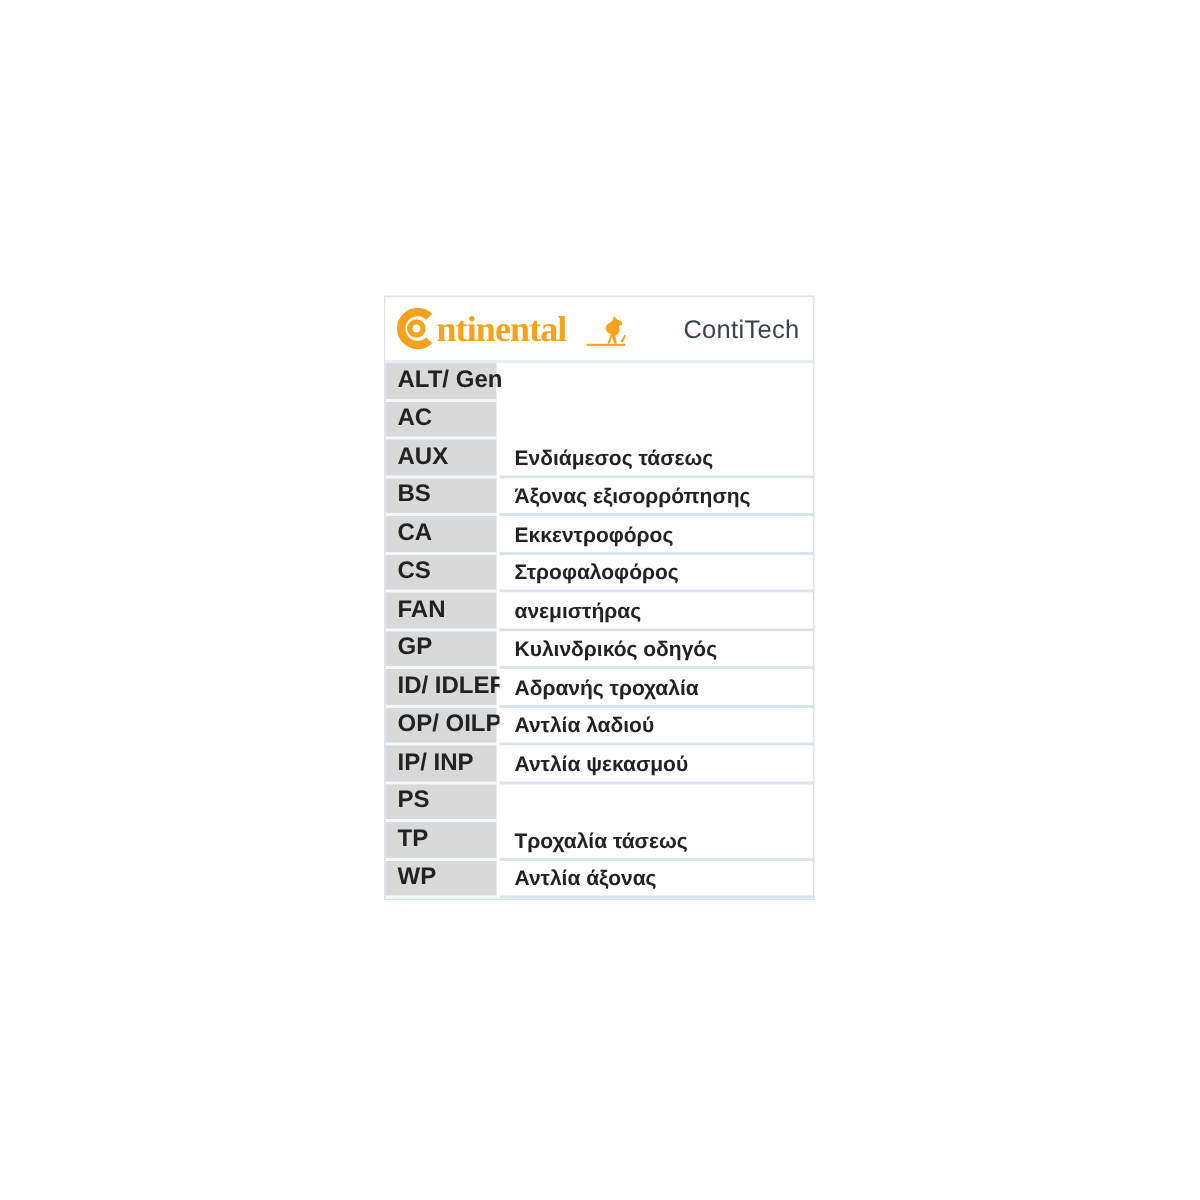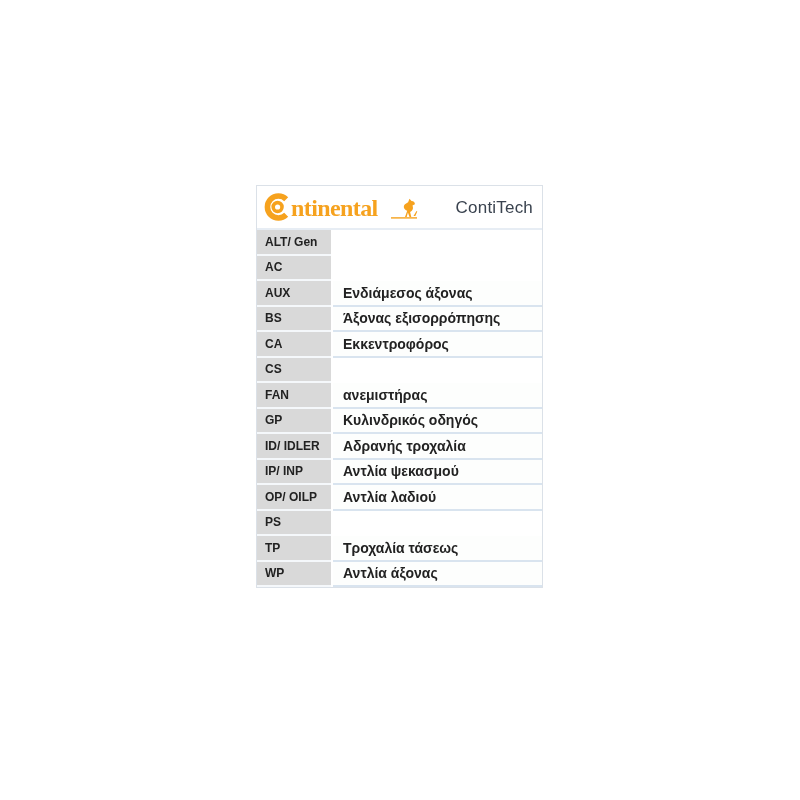--- a/index.html
+++ b/index.html
@@ -6,21 +6,21 @@
     margin: 0;
     padding: 0;
     width: 800px;
     height: 800px;
     background: #ffffff;
     font-family: "Liberation Sans", sans-serif;
   }
   .sheet {
     position: absolute;
     left: 256px;
-    top: 185px;
+    top: 197px;
     width: 287px;
     box-sizing: border-box;
     border: 1px solid #dbe1e8;
     background: #ffffff;
   }
   .brand-header {
     height: 44px;
     box-sizing: border-box;
     display: flex;
     align-items: center;
@@ -43,21 +43,21 @@
     height: 25.5px;
   }
   .cell-code {
     width: 74px;
     box-sizing: border-box;
     background: #d9d9d9;
     border-bottom: 2px solid #f5f8fb;
     padding-left: 8px;
     display: flex;
     align-items: center;
-    font-size: 12px;
+    font-size: 16px;
     font-weight: 700;
     color: #222222;
     white-space: nowrap;
   }
   .cell-desc {
     flex: 1;
     box-sizing: border-box;
     margin-left: 2px;
     background: #fdfefd;
     border-bottom: 2px solid #d9e4ef;
@@ -97,60 +97,61 @@
   <div class="legend-row">
     <div class="cell-code">ALT/ Gen</div>
   </div>
 
   <div class="legend-row">
     <div class="cell-code">AC</div>
   </div>
 
   <div class="legend-row">
     <div class="cell-code">AUX</div>
-    <div class="cell-desc">Ενδιάμεσος άξονας</div>
+    <div class="cell-desc">Ενδιάμεσος τάσεως</div>
   </div>
 
   <div class="legend-row">
     <div class="cell-code">BS</div>
     <div class="cell-desc">Άξονας εξισορρόπησης</div>
   </div>
 
   <div class="legend-row">
     <div class="cell-code">CA</div>
     <div class="cell-desc">Εκκεντροφόρος</div>
   </div>
 
   <div class="legend-row">
     <div class="cell-code">CS</div>
+    <div class="cell-desc">Στροφαλοφόρος</div>
   </div>
 
   <div class="legend-row">
     <div class="cell-code">FAN</div>
     <div class="cell-desc">ανεμιστήρας</div>
   </div>
 
   <div class="legend-row">
     <div class="cell-code">GP</div>
     <div class="cell-desc">Κυλινδρικός οδηγός</div>
   </div>
 
   <div class="legend-row">
     <div class="cell-code">ID/ IDLER</div>
     <div class="cell-desc">Αδρανής τροχαλία</div>
   </div>
 
   <div class="legend-row">
-    <div class="cell-code">IP/ INP</div>
-    <div class="cell-desc">Αντλία ψεκασμού</div>
+    <div class="cell-code">OP/ OILP</div>
+    <div class="cell-desc">Αντλία λαδιού</div>
   </div>
 
   <div class="legend-row">
-    <div class="cell-code">OP/ OILP</div>
-    <div class="cell-desc">Αντλία λαδιού</div>
+    <div class="cell-code">IP/ INP</div>
+    <div class="cell-desc">Αντλία ψεκασμού</div>
   </div>
 
   <div class="legend-row">
     <div class="cell-code">PS</div>
   </div>
 
   <div class="legend-row">
     <div class="cell-code">TP</div>
     <div class="cell-desc">Τροχαλία τάσεως</div>
   </div>

